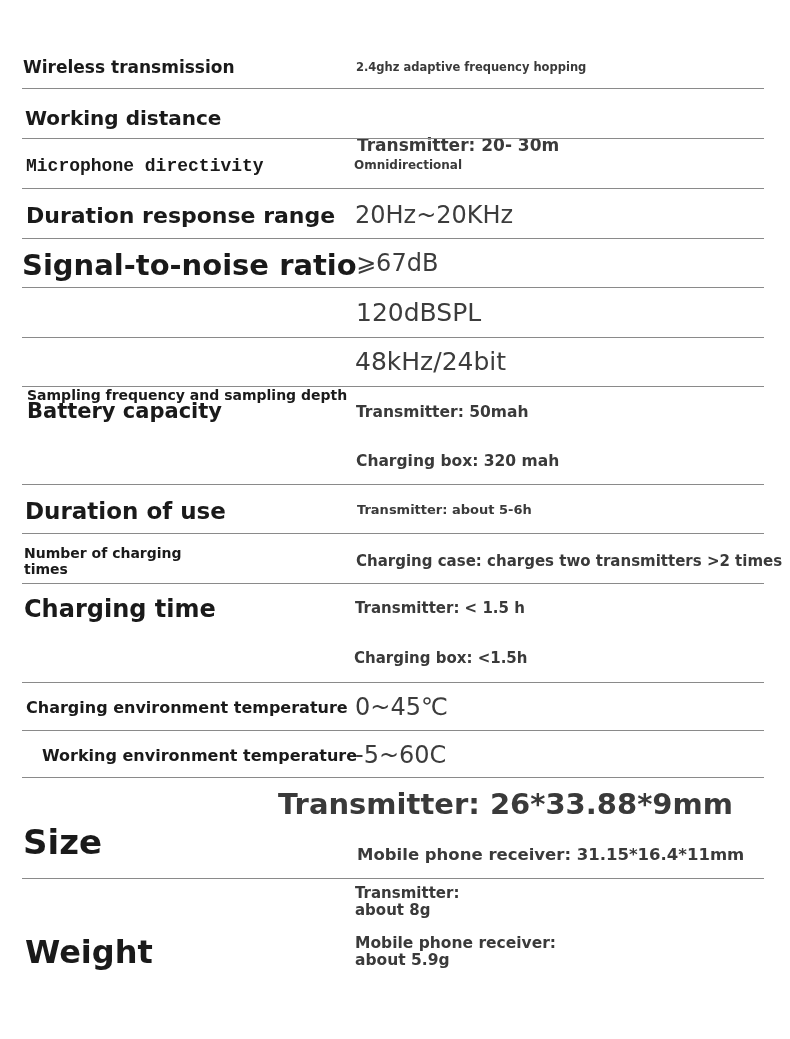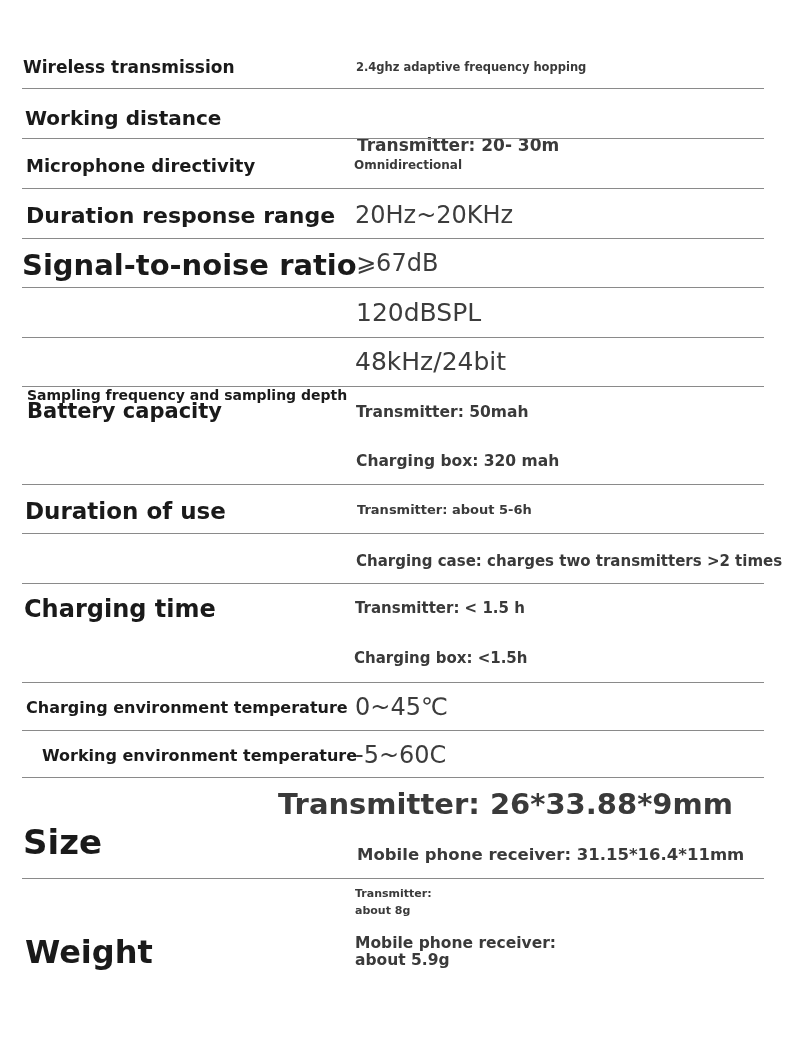--- a/index.html
+++ b/index.html
@@ -18,21 +18,21 @@
 <div class="sheet">
 
   <div class="label" style="left:23px;top:59px;font-size:17px;">Wireless transmission</div>
   <div class="value bold" style="left:356px;top:61px;font-size:11.5px;">2.4ghz adaptive frequency hopping</div>
   <div class="divider" style="top:88px;"></div>
 
   <div class="label" style="left:25px;top:108px;font-size:20px;">Working distance</div>
   <div class="value bold" style="left:357px;top:108px;font-size:17px;margin-top:28px;">Transmitter: 20- 30m</div>
   <div class="divider" style="top:138px;"></div>
 
-  <div class="label" style="left:26px;top:157px;font-size:18px;">Microphone directivity</div>
+  <div class="label" style="left:26px;top:157px;font-size:18px;font-family:Liberation Mono, monospace;">Microphone directivity</div>
   <div class="value bold" style="left:354px;top:159px;font-size:12px;">Omnidirectional</div>
   <div class="divider" style="top:188px;"></div>
 
   <div class="label" style="left:26px;top:204px;font-size:22px;">Duration response range</div>
   <div class="value thin" style="left:355px;top:202px;font-size:24px;">20Hz~20KHz</div>
   <div class="divider" style="top:238px;"></div>
 
   <div class="label" style="left:22px;top:250px;font-size:29px;">Signal-to-noise ratio</div>
   <div class="value thin" style="left:356px;top:250px;font-size:24px;">⩾67dB</div>
   <div class="divider" style="top:287px;"></div>
@@ -46,20 +46,24 @@
 
   <div class="label" style="left:27px;top:400px;font-size:21px;">Battery capacity</div>
   <div class="value bold" style="left:356px;top:404px;font-size:15.5px;">Transmitter: 50mah</div>
   <div class="value bold" style="left:356px;top:453px;font-size:15.5px;">Charging box: 320 mah</div>
   <div class="divider" style="top:484px;"></div>
 
   <div class="label" style="left:25px;top:499px;font-size:23px;">Duration of use</div>
   <div class="value bold" style="left:357px;top:503px;font-size:13px;">Transmitter: about 5-6h</div>
   <div class="divider" style="top:533px;"></div>
 
+  <div class="label" style="left:24px;top:545px;font-size:14px;line-height:16px;">
+    <div>Number of charging</div>
+    <div>times</div>
+  </div>
   <div class="value bold" style="left:356px;top:553px;font-size:15px;">Charging case: charges two transmitters &gt;2 times</div>
   <div class="divider" style="top:583px;"></div>
 
   <div class="label" style="left:24px;top:597px;font-size:24px;">Charging time</div>
   <div class="value bold" style="left:355px;top:600px;font-size:15px;">Transmitter: &lt; 1.5 h</div>
   <div class="value bold" style="left:354px;top:650px;font-size:15px;">Charging box: &lt;1.5h</div>
   <div class="divider" style="top:682px;"></div>
 
   <div class="label" style="left:26px;top:700px;font-size:16px;">Charging environment temperature</div>
   <div class="value thin" style="left:355px;top:694px;font-size:24px;">0~45℃</div>
@@ -68,21 +72,21 @@
   <div class="label" style="left:42px;top:748px;font-size:16px;">Working environment temperature</div>
   <div class="value thin" style="left:355px;top:742px;font-size:24px;">-5~60C</div>
   <div class="divider" style="top:777px;"></div>
 
   <div class="label" style="left:23px;top:790px;font-size:34px;margin-top:35px;">Size</div>
   <div class="value bold" style="left:278px;top:789px;font-size:29px;">Transmitter: 26*33.88*9mm</div>
   <div class="value bold" style="left:357px;top:846px;font-size:16.5px;">Mobile phone receiver: 31.15*16.4*11mm</div>
   <div class="divider" style="top:878px;"></div>
 
   <div class="label" style="left:25px;top:936px;font-size:32px;">Weight</div>
-  <div class="value bold" style="left:355px;top:885px;font-size:11px;line-height:17px;">
+  <div class="value bold" style="left:355px;top:885px;font-size:15px;line-height:17px;">
     <div>Transmitter:</div>
     <div>about 8g</div>
   </div>
   <div class="value bold" style="left:355px;top:935px;font-size:15.5px;line-height:17px;">
     <div>Mobile phone receiver:</div>
     <div>about 5.9g</div>
   </div>
 
 </div>
 

